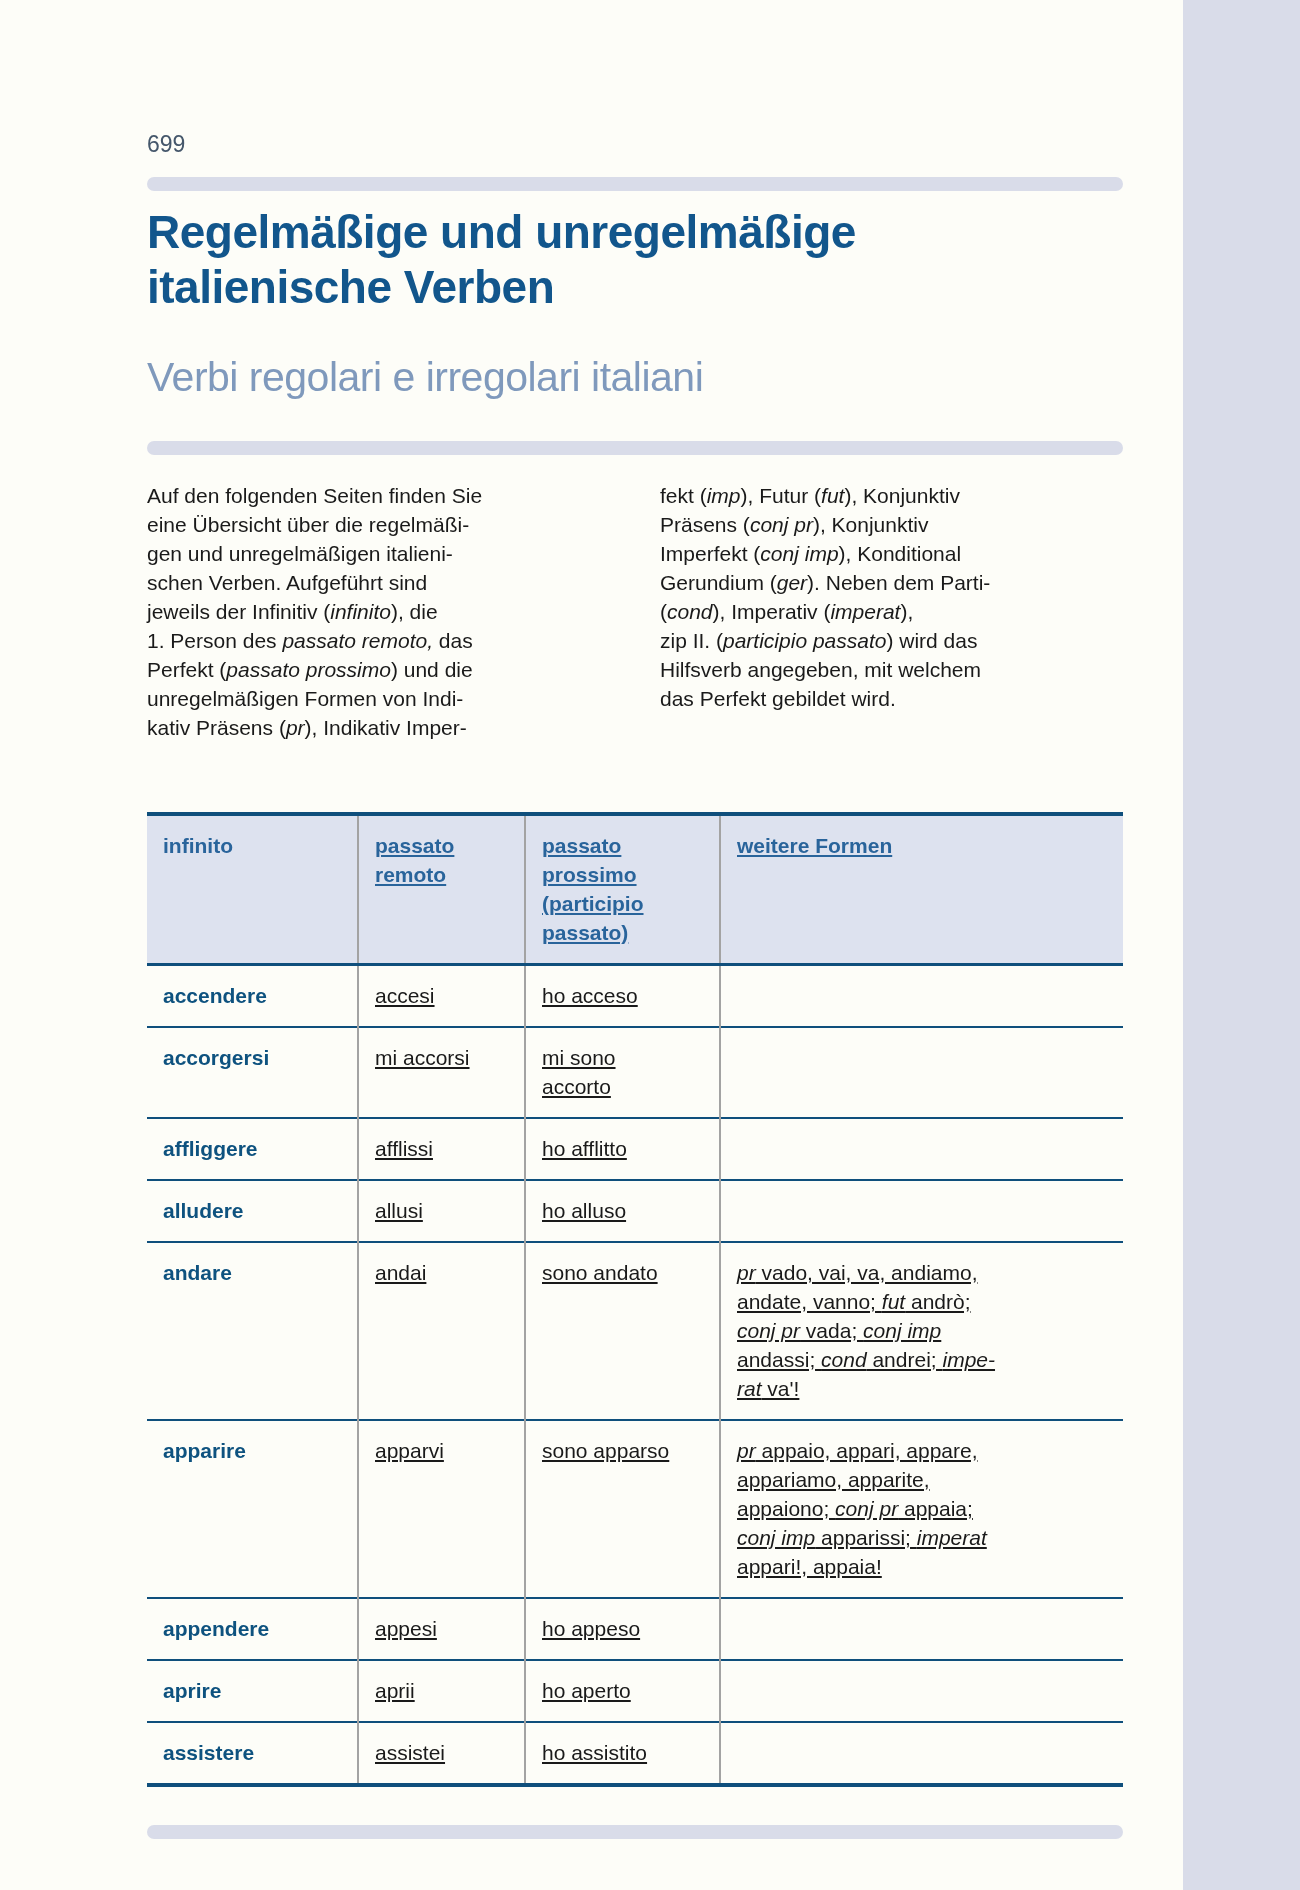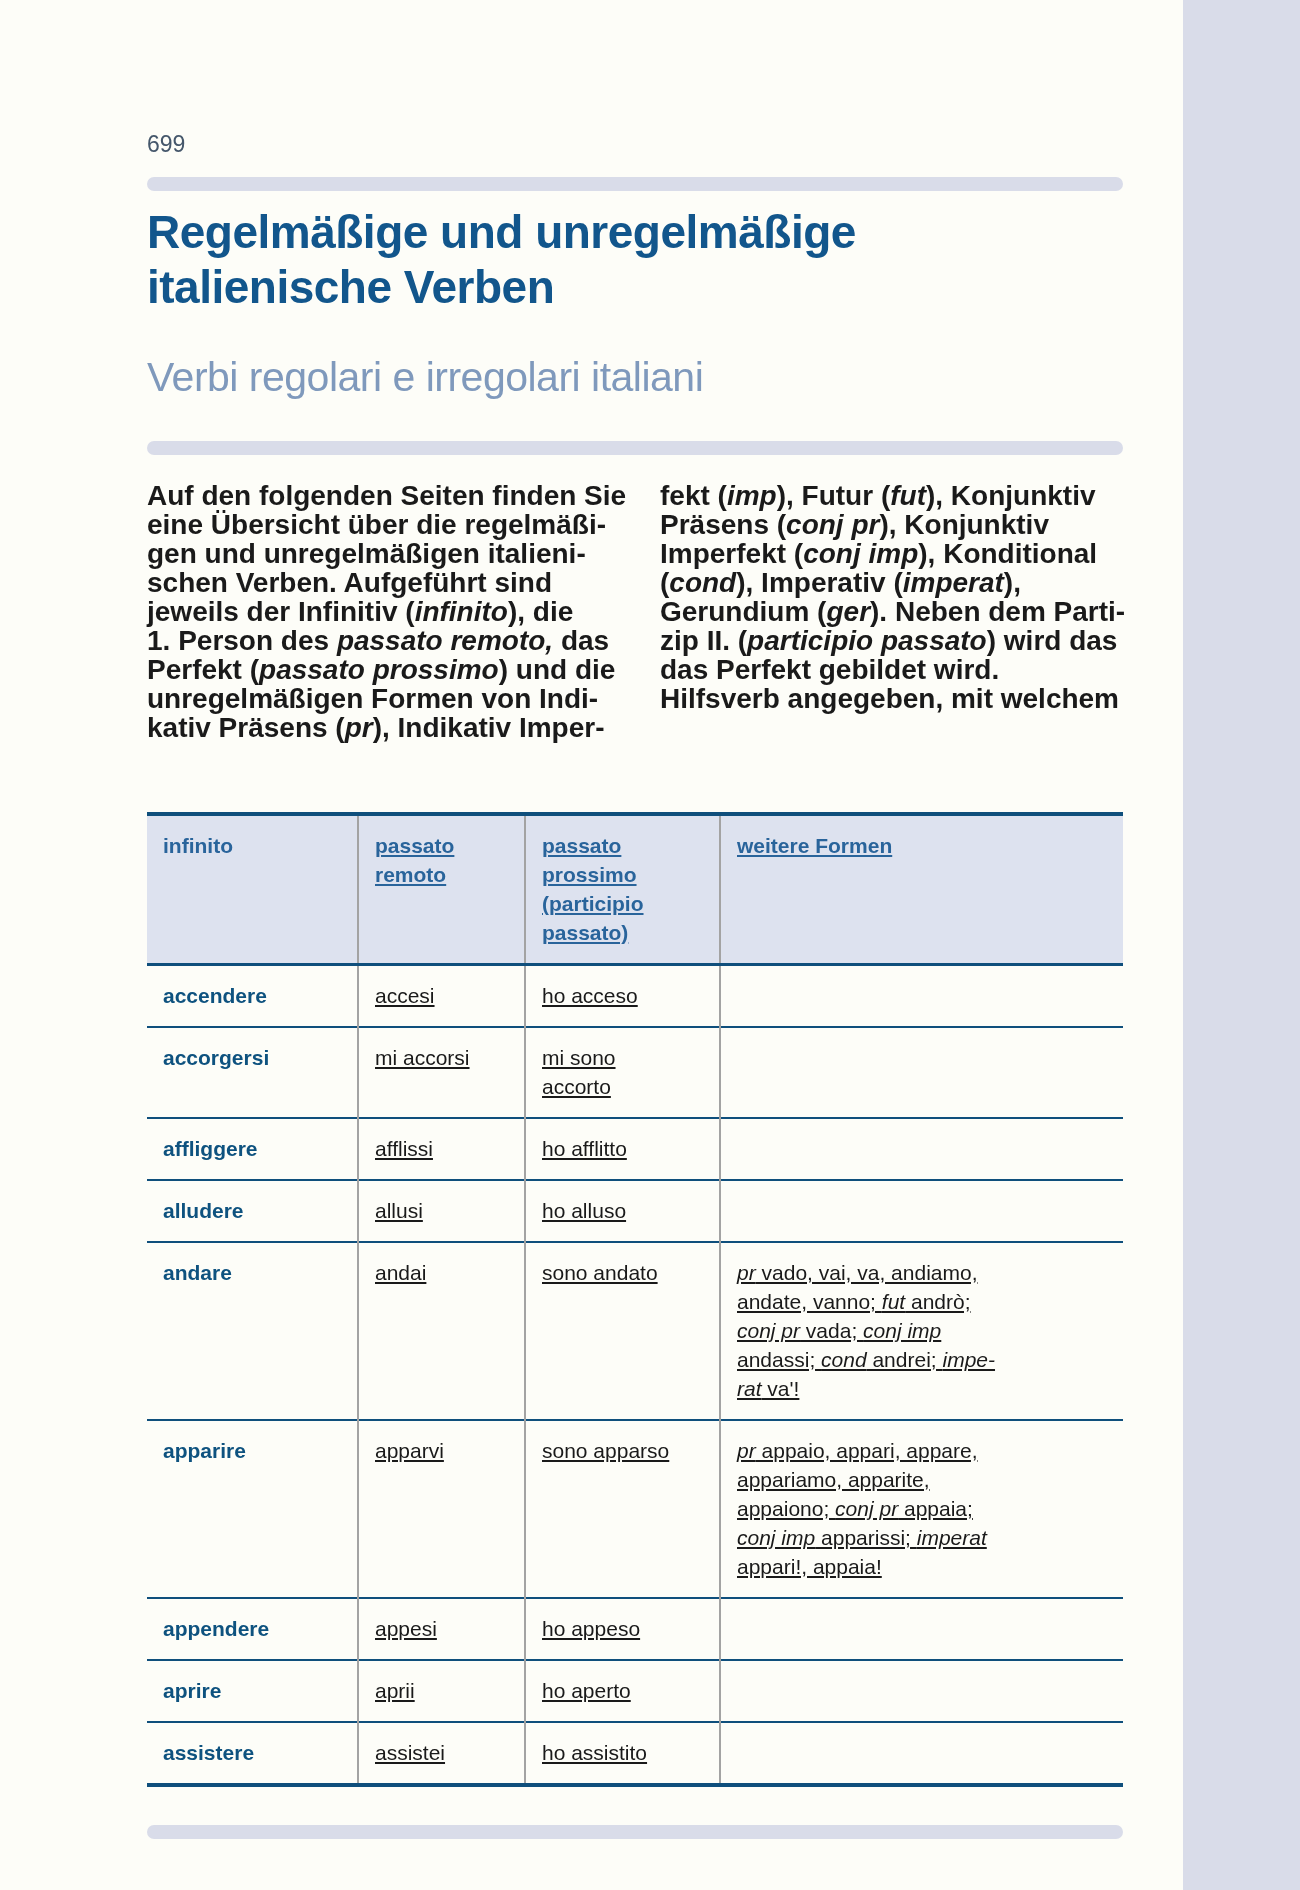--- a/index.html
+++ b/index.html
@@ -16,21 +16,21 @@
   .rule.top { margin-top:17px; }
   .rule.mid { margin-top:38px; }
   .rule.bottom { margin-top:38px; }
 
   h1.title { margin:14px 0 0 0; font-weight:bold; font-size:46px; line-height:55px;
              color:#12568c; letter-spacing:-0.5px; }
   h2.subtitle { margin:36px 0 0 0; font-weight:normal; font-size:41px; line-height:52px;
                 color:#7f99bc; letter-spacing:-0.5px; }
 
   .intro { display:flex; margin-top:26px; }
-  .intro-col { font-size:28px; line-height:29px;font-weight:bold; }
+  .intro-col { font-size:21px; line-height:29px; }
   .intro-col .tline { white-space:nowrap; }
   .intro-col.left { width:478px; margin-right:35px; }
   .intro-col.right { width:463px; }
 
   table.verbs { border-collapse:collapse; table-layout:fixed; width:976px; margin-top:70px;
                 border-top:4px solid #0f4f7c; border-bottom:4px solid #0f4f7c; }
   table.verbs col.c1 { width:211px; }
   table.verbs col.c2 { width:167px; }
   table.verbs col.c3 { width:195px; }
   table.verbs col.c4 { width:403px; }
@@ -71,25 +71,25 @@
           <div class="tline">jeweils der Infinitiv (<i>infinito</i>), die</div>
           <div class="tline">1. Person des <i>passato remoto,</i> das</div>
           <div class="tline">Perfekt (<i>passato prossimo</i>) und die</div>
           <div class="tline">unregelmäßigen Formen von Indi-</div>
           <div class="tline">kativ Präsens (<i>pr</i>), Indikativ Imper-</div>
         </div>
       <div class="intro-col right">
           <div class="tline">fekt (<i>imp</i>), Futur (<i>fut</i>), Konjunktiv</div>
           <div class="tline">Präsens (<i>conj pr</i>), Konjunktiv</div>
           <div class="tline">Imperfekt (<i>conj imp</i>), Konditional</div>
+          <div class="tline">Gerundium (<i>ger</i>). Neben dem Parti-</div>
           <div class="tline">(<i>cond</i>), Imperativ (<i>imperat</i>),</div>
-          <div class="tline">Gerundium (<i>ger</i>). Neben dem Parti-</div>
           <div class="tline">zip II. (<i>participio passato</i>) wird das</div>
+          <div class="tline">Hilfsverb angegeben, mit welchem</div>
           <div class="tline">das Perfekt gebildet wird.</div>
-          <div class="tline">Hilfsverb angegeben, mit welchem</div>
         </div>
     </div>
 
     <table class="verbs">
       <colgroup>
           <col class="c1">
           <col class="c2">
           <col class="c3">
           <col class="c4">
         </colgroup>

